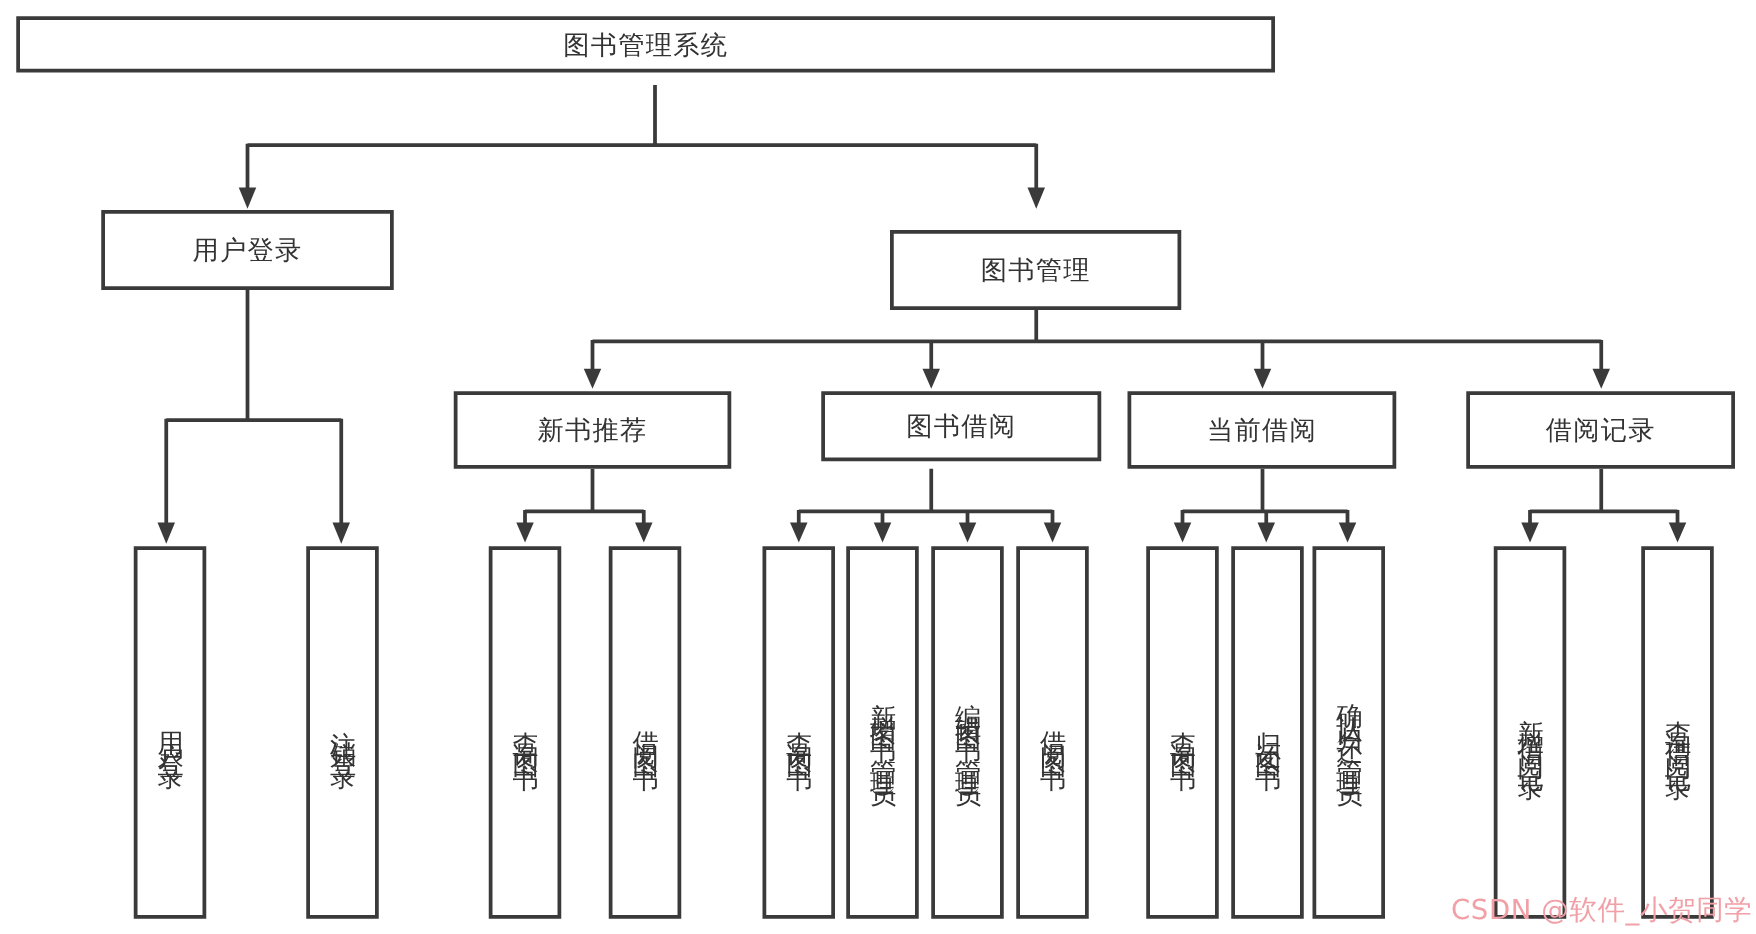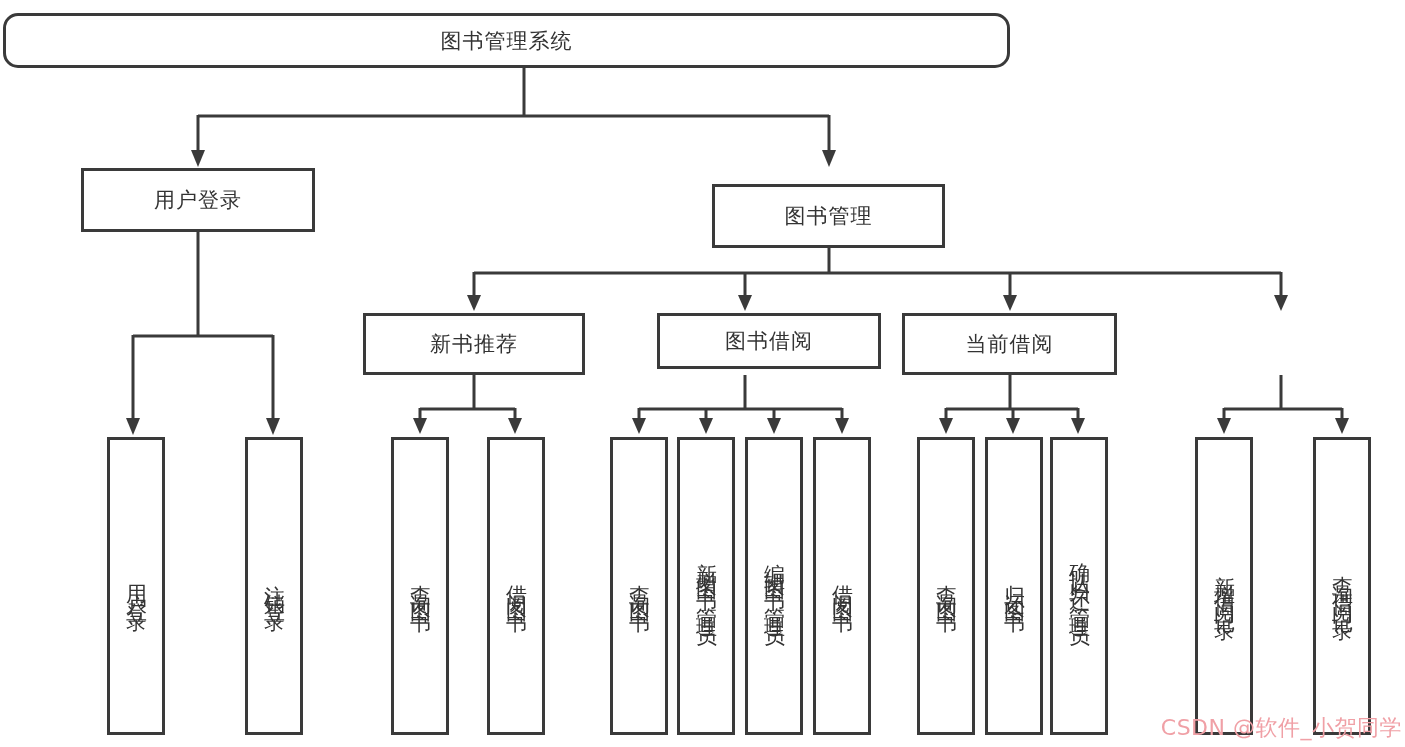--- a/index.html
+++ b/index.html
@@ -78,39 +78,42 @@
       <path d="M767 418h14l-7 16z"></path>
         <path d="M835 418h14l-7 16z"></path>
       <path d="M939 418h14l-7 16z"></path>
         <path d="M1006 418h14l-7 16z"></path>
       <path d="M1071 418h14l-7 16z"></path>
       <path d="M1217 418h14l-7 16z"></path>
         <path d="M1335 418h14l-7 16z"></path>
     </g>
   </svg>
 
-  <div class="box h" style="left:3px;top:13px;width:1007px;height:55px;border-radius:15px;">
+  <div class="box h" style="left:13px;top:13px;width:1007px;height:45px;">
     <span>图书管理系统</span>
   </div>
 
   <div class="box h" style="left:81px;top:168px;width:234px;height:64px;">
     <span>用户登录</span>
   </div>
   <div class="box h" style="left:712px;top:184px;width:233px;height:64px;">
     <span>图书管理</span>
   </div>
 
   <div class="box h" style="left:363px;top:313px;width:222px;height:62px;">
     <span>新书推荐</span>
   </div>
   <div class="box h" style="left:618px;top:313px;width:224px;height:56px;margin-left:39px;">
     <span>图书借阅</span>
   </div>
   <div class="box h" style="left:902px;top:313px;width:215px;height:62px;align-items:center;">
     <span>当前借阅</span>
+  </div>
+  <div class="box h" style="left:1173px;top:313px;width:215px;height:62px;">
+    <span>借阅记录</span>
   </div>
 
   <div class="box v" style="left:107px;top:437px;width:58px;height:298px;">
     <span class="vtxt">用户登录</span>
   </div>
   <div class="box v" style="left:245px;top:437px;width:58px;height:298px;">
     <span class="vtxt">注销登录</span>
   </div>
 
   <div class="box v" style="left:391px;top:437px;width:58px;height:298px;">

